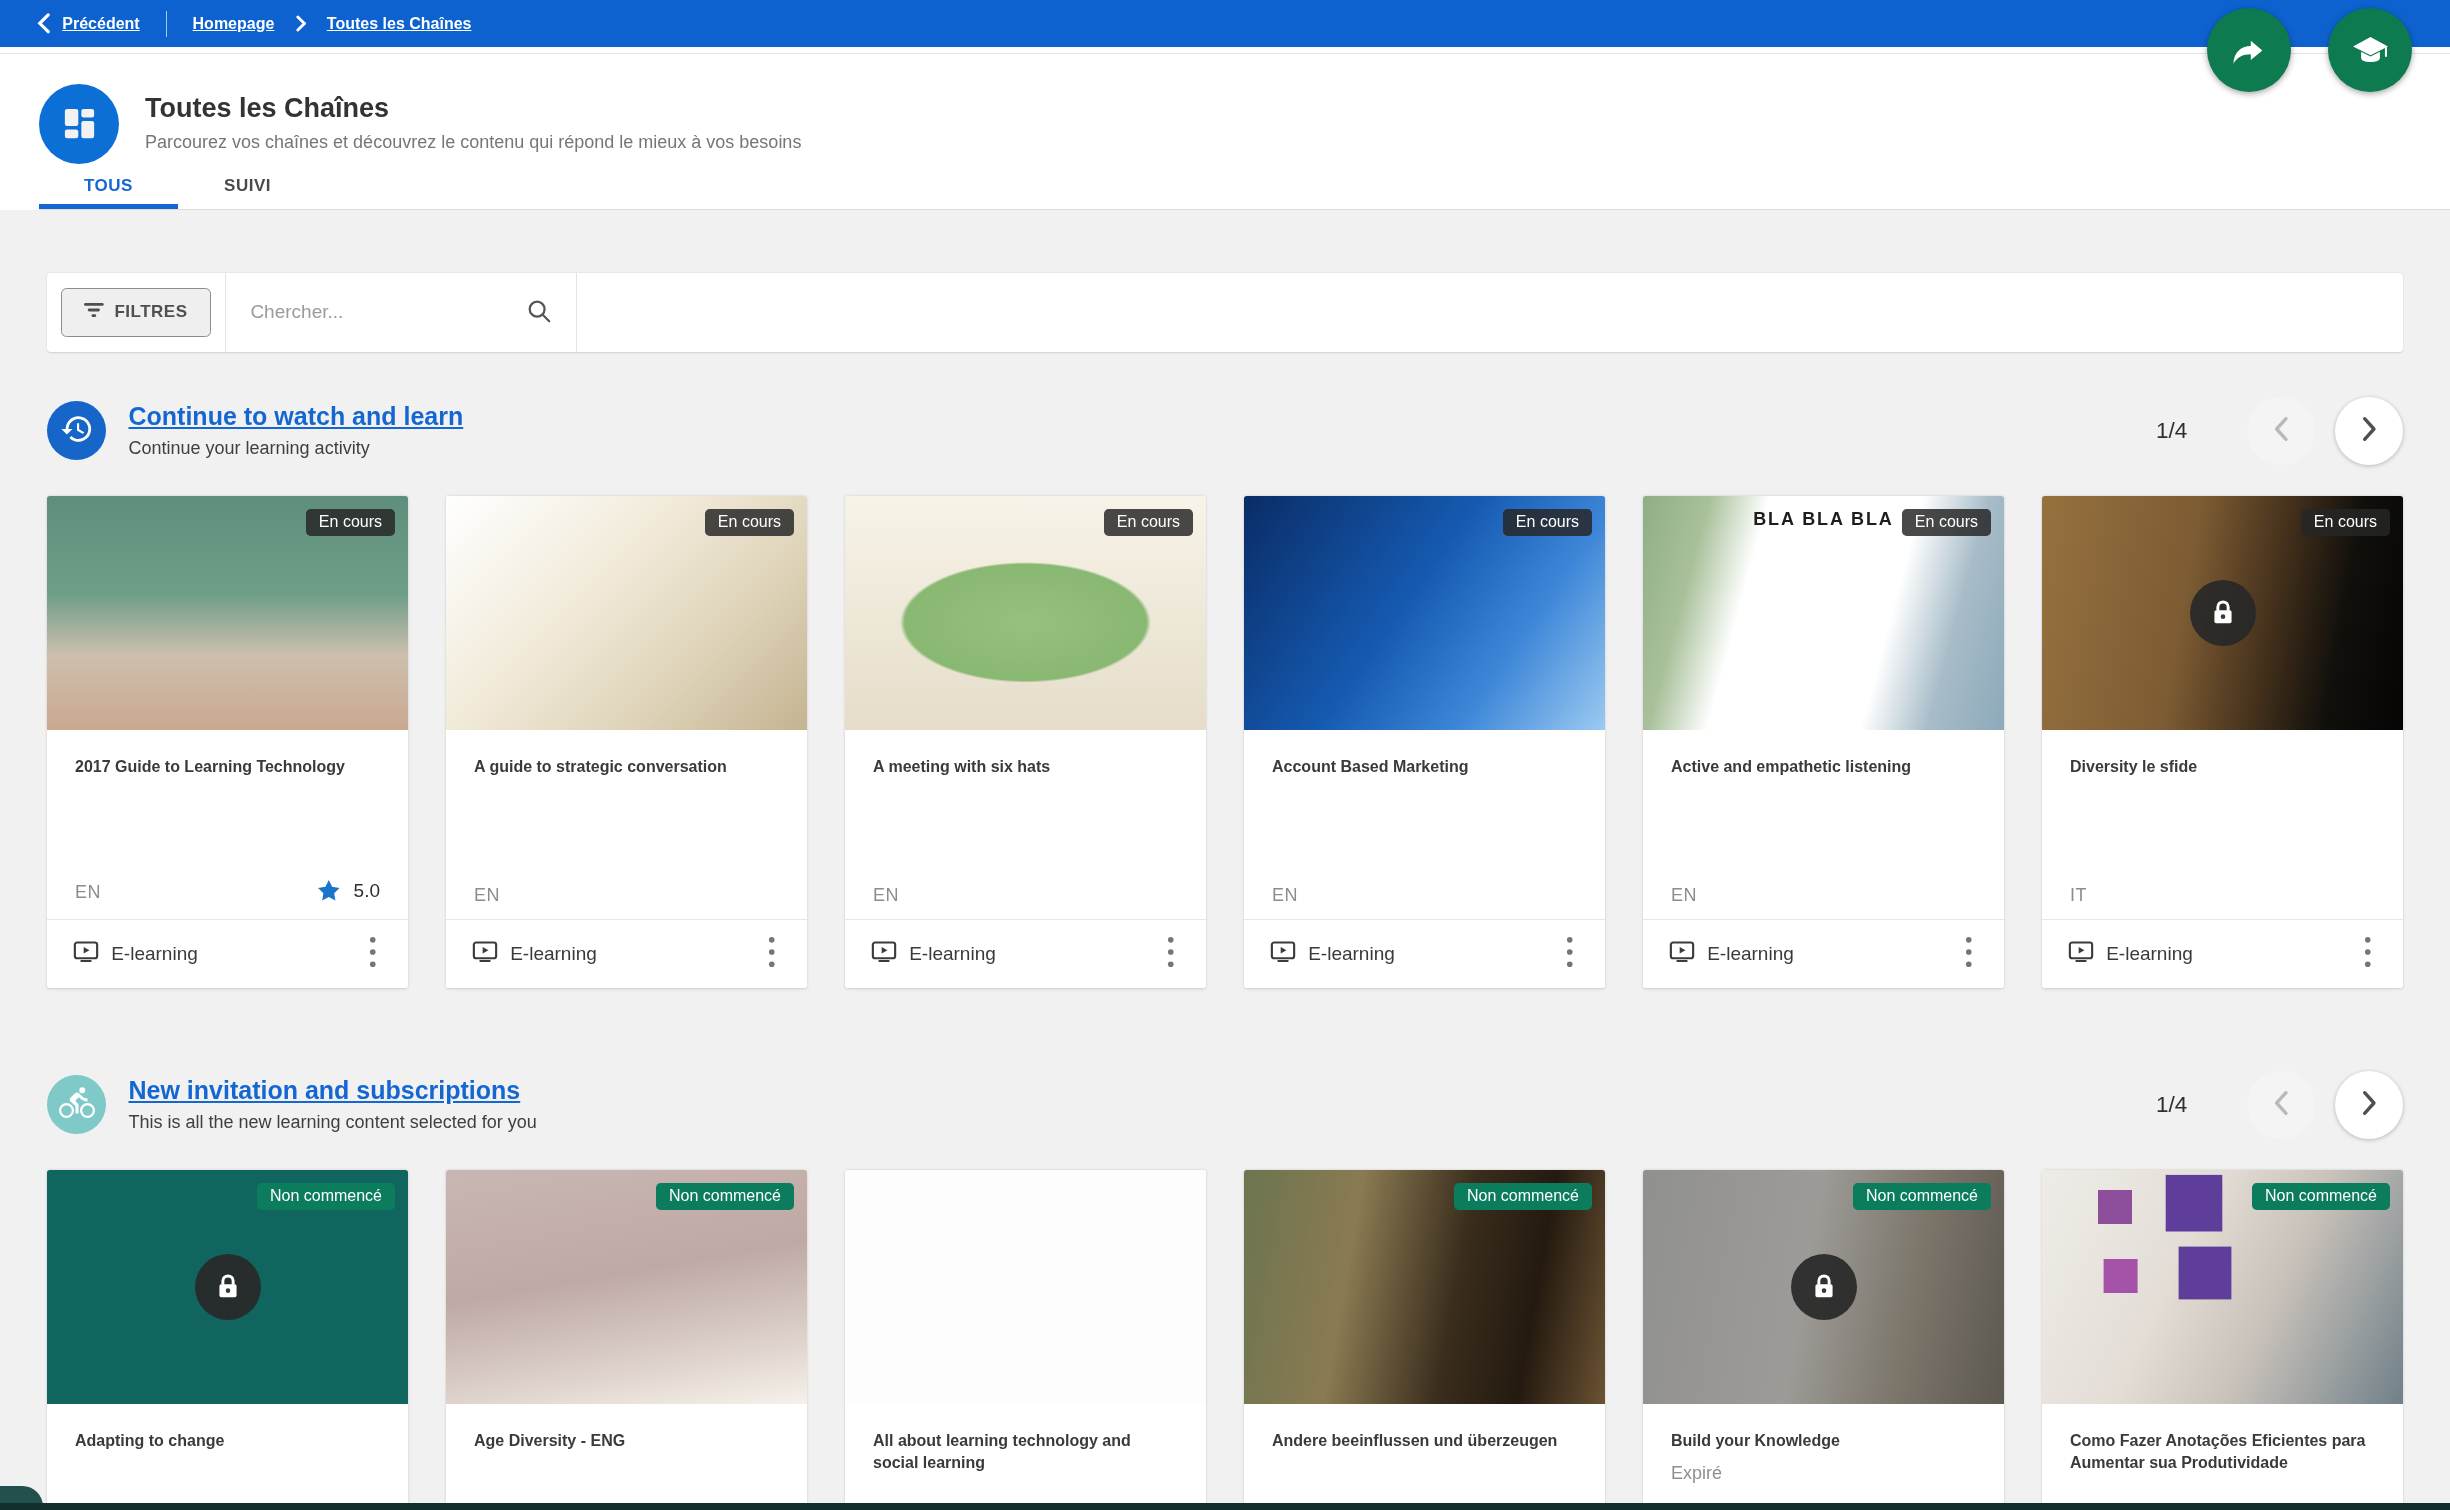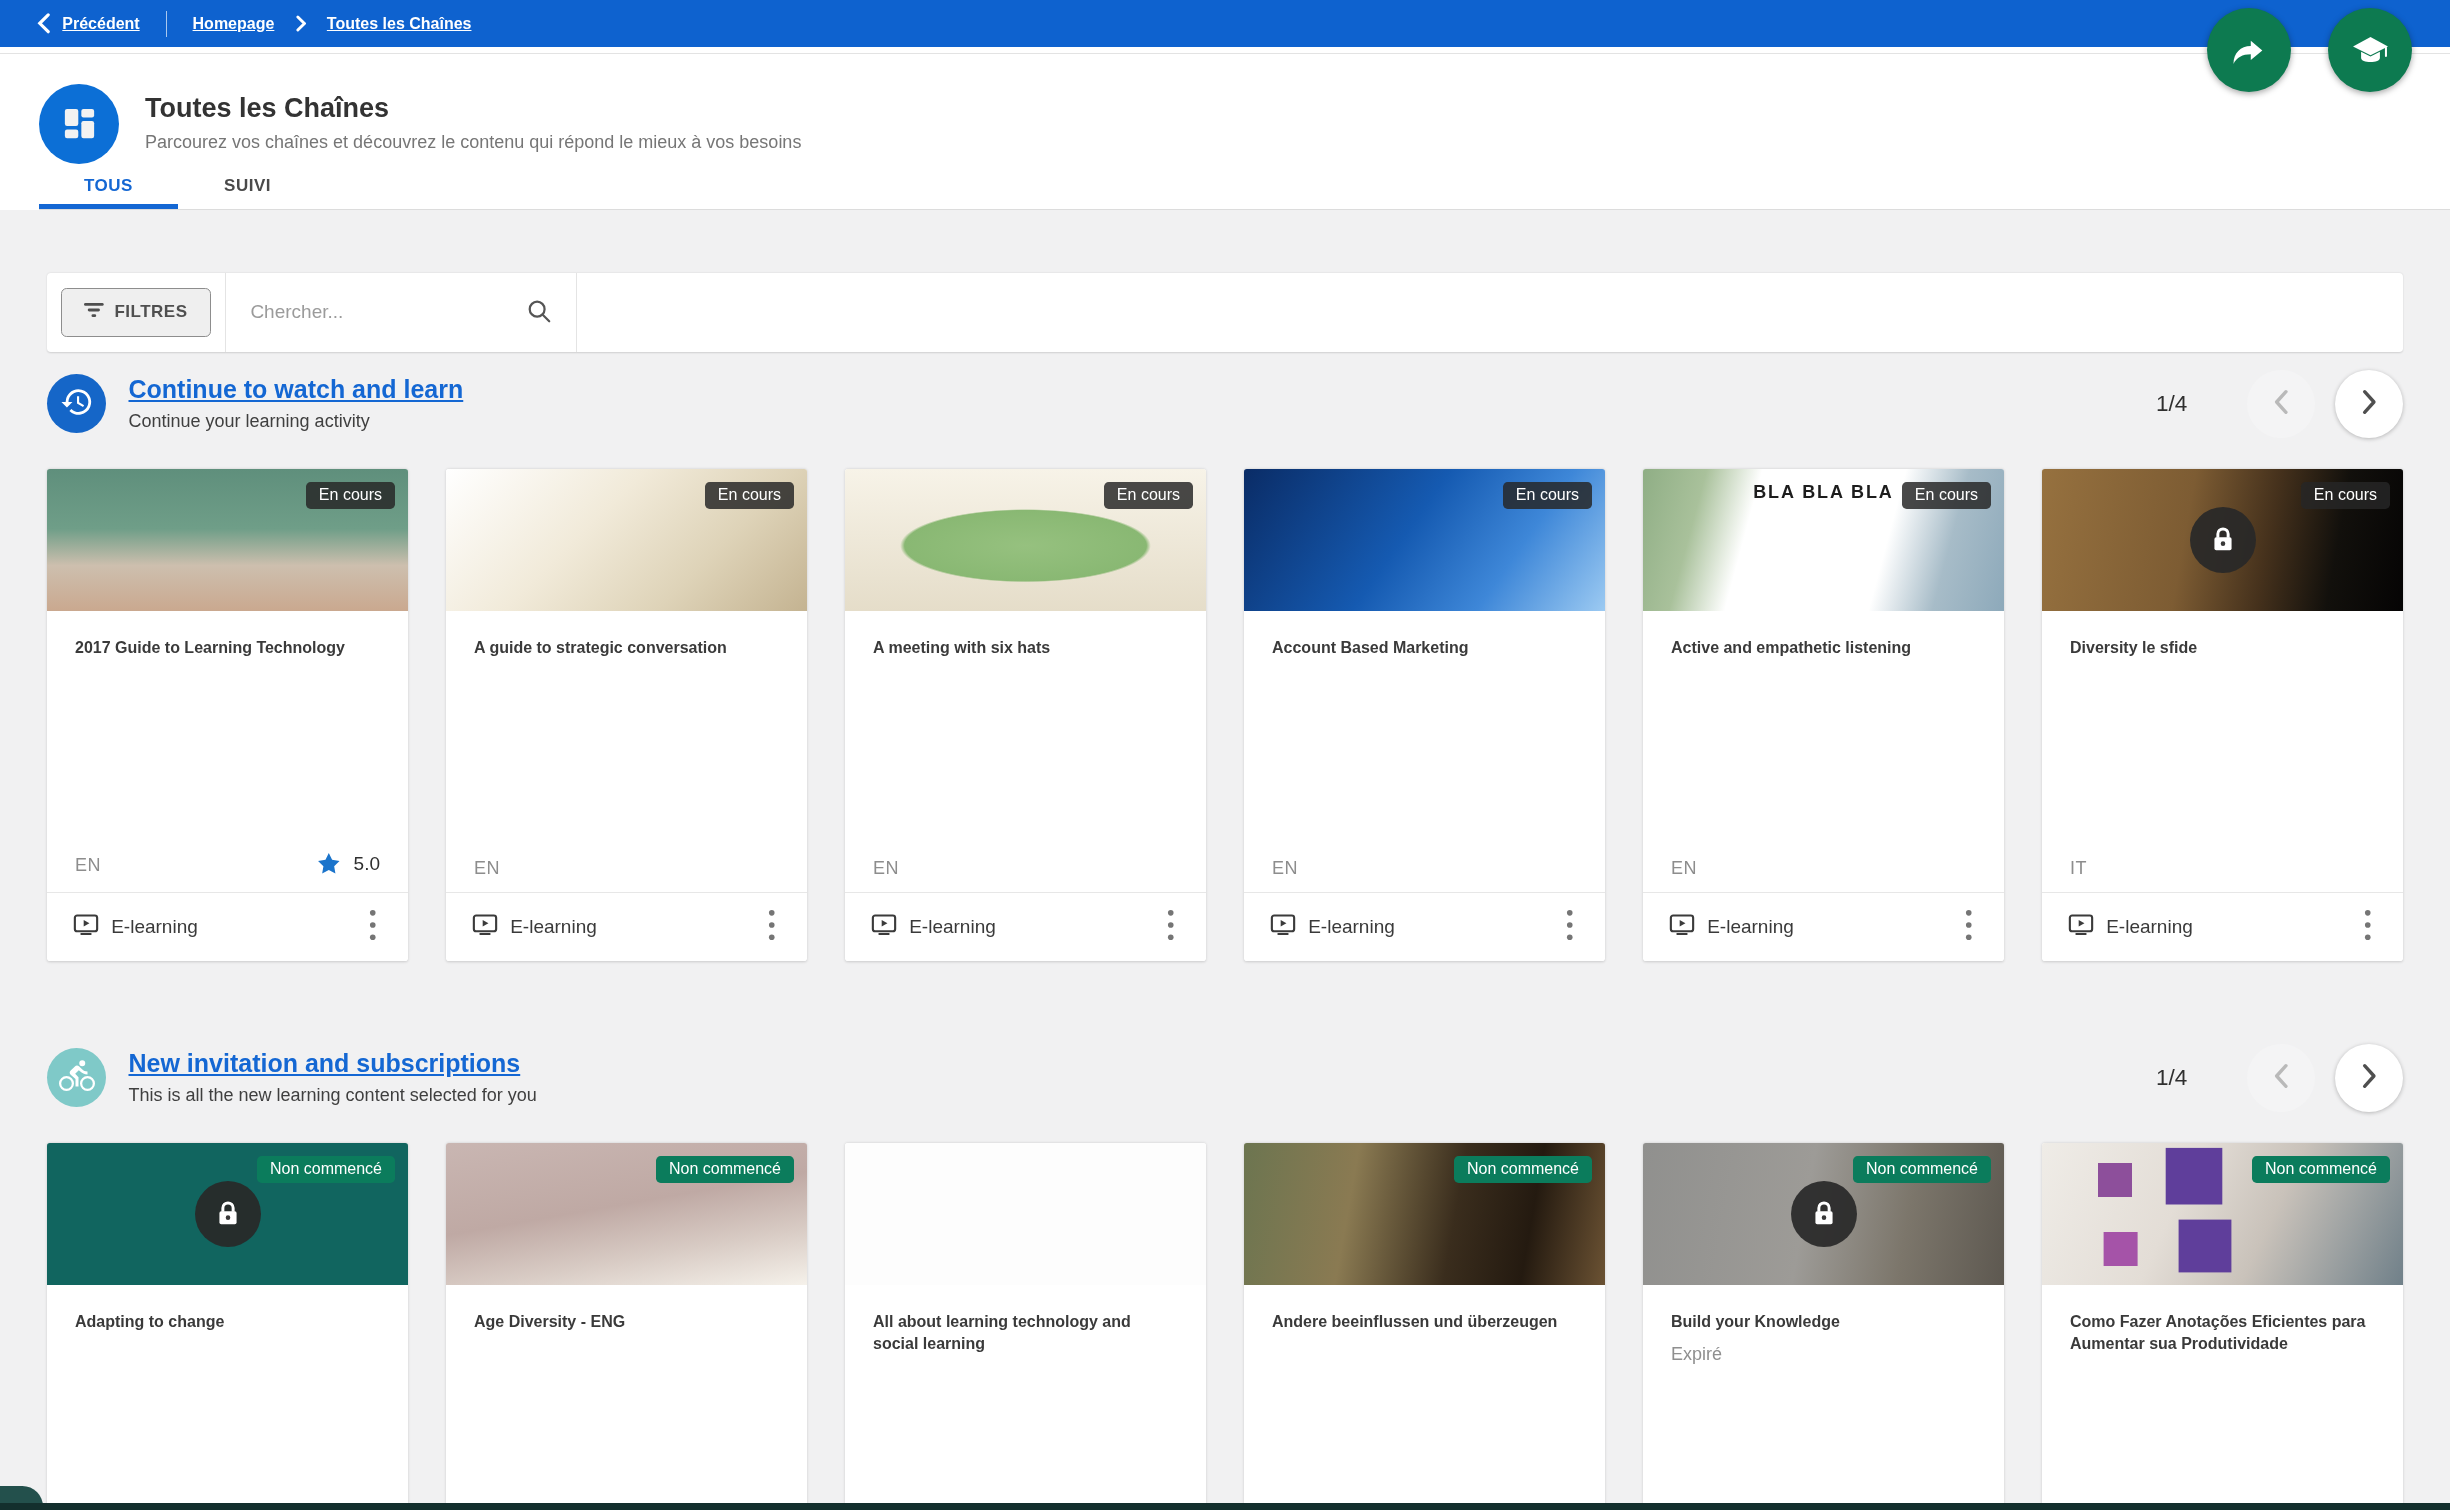--- a/index.html
+++ b/index.html
@@ -48,37 +48,37 @@
     box-shadow:0 0.9px 1.9px rgba(0,0,0,.14);display:flex;align-items:stretch}
   .filter-cell{width:179px;display:flex;align-items:center;justify-content:center;border-right:0.9px solid #e4e4e4}
   .filters-btn{width:150px;height:49px;background:#efefef;border:1.9px solid #8d8d8d;border-radius:5.6px;
     display:flex;align-items:center;justify-content:center;gap:10.3px;font-size:17px;font-weight:bold;
     color:#4f4f4f;cursor:pointer;font-family:inherit;letter-spacing:0.5px}
   .search-cell{width:351px;border-right:0.9px solid #e4e4e4;display:flex;align-items:center;padding:0 24.4px;gap:11.3px}
   .search-cell input{flex:1;border:none;outline:none;font-size:19px;color:#444;background:transparent;font-family:inherit}
   .search-cell input::placeholder{color:#9b9b9b}
   .filter-rest{flex:1}
 
-  .content-section{margin-top:18px}
+  .content-section{margin-top:45px}
   .content-section + .content-section{margin-top:83px}
   .section-head{display:flex;align-items:center}
   .section-icon{width:59px;height:59px;border-radius:50%;display:flex;align-items:center;justify-content:center;flex:0 0 auto}
   .section-titles{margin-left:22.5px}
   .section-title{font-size:25px;font-weight:bold;color:var(--blue-link);text-decoration:underline;cursor:pointer;display:inline-block}
   .section-subtitle{font-size:18px;color:#3f3f3f;margin-top:6.6px}
   .pager{margin-left:auto;display:flex;align-items:center}
   .pager-count{font-size:22.5px;color:#2f2f2f;margin-right:60px}
   .pager-btn{width:68px;height:68px;border-radius:50%;border:none;display:flex;align-items:center;justify-content:center;cursor:pointer}
   .pager-btn.prev{background:#f4f4f5;margin-right:19.7px}
   .pager-btn.next{background:#fff;box-shadow:0 0.9px 4.7px rgba(0,0,0,.25)}
 
   .cards{margin-top:31px;display:grid;grid-template-columns:repeat(6,1fr);gap:38px}
   .card{background:#fff;border-radius:2.8px;box-shadow:0 0.9px 2.8px rgba(0,0,0,.16);height:492px;
     display:flex;flex-direction:column;cursor:pointer;overflow:hidden}
-  .thumb{height:142px;position:relative;flex:0 0 auto}
+  .thumb{height:234px;position:relative;flex:0 0 auto}
   .badge{position:absolute;top:13px;right:13px;color:#fff;font-size:16px;padding:4.7px 13px;border-radius:4.7px;white-space:nowrap}
   .badge--dark{background:rgba(38,38,38,.84)}
   .badge--green{background:var(--green-badge)}
   .lock{position:absolute;left:50%;top:50%;width:66px;height:66px;margin:-33px 0 0 -33px;border-radius:50%;
     background:rgba(40,40,40,.92);display:flex;align-items:center;justify-content:center}
   .thumb-text{position:absolute;top:13px;left:0;right:0;text-align:center;font-weight:bold;
     font-size:18px;color:#1d1d1d;letter-spacing:1.9px}
   .card-body{flex:1;position:relative;padding:26px 28px}
   .card-title{font-size:16px;line-height:1.4;font-weight:bold;color:var(--ink)}
   .card-sub{font-size:18px;color:#8f8f8f;margin-top:11.3px}

